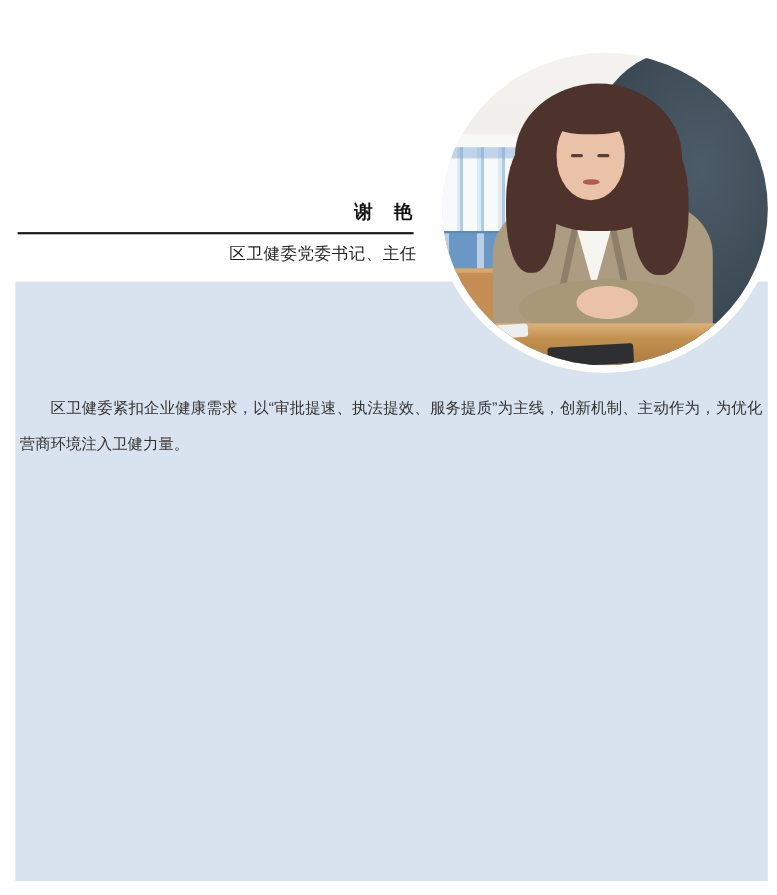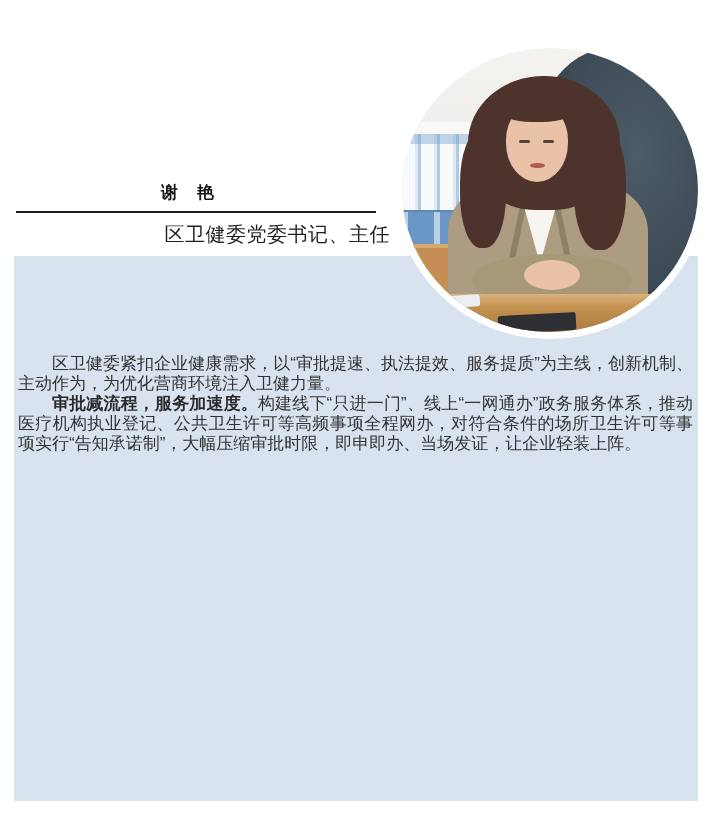--- a/index.html
+++ b/index.html
@@ -1,29 +1,29 @@
 <!DOCTYPE html>
 <html><head>
 <meta charset="utf-8">
 <style>
   html,body{margin:0;padding:0;background:#fff;}
   .page{position:relative;width:706px;height:814px;background:#ffffff;overflow:hidden;
         font-family:"Liberation Sans",sans-serif;}
 
   
-  .byline{position:absolute;left:0;top:181px;width:376px;text-align:center;
+  .byline{position:absolute;left:0;top:181px;width:376px;text-align:right;
           font-size:17px;font-weight:bold;color:#141414;letter-spacing:1px;}
   .rule{position:absolute;left:16px;top:211px;width:360px;height:2px;background:#1b1b1b;}
-  .role{position:absolute;left:12px;top:221px;width:378px;text-align:right;
-        font-size:20px;color:#1f1f1f;letter-spacing:0.5px;}
+  .role{position:absolute;left:1px;top:221px;width:378px;text-align:right;
+        font-size:15px;color:#1f1f1f;letter-spacing:0.5px;}
 
   
   .panel{position:absolute;left:14px;top:256px;width:684px;height:545px;background:#d9e2ef;}
   .article{position:absolute;left:4px;right:5px;top:98px;
-           font-size:17px;line-height:20px;color:#333333;text-align:justify;}
+           font-size:14px;line-height:33px;color:#333333;text-align:justify;}
   .article p{margin:0;text-indent:2em;}
   .article strong{font-weight:bold;color:#2b2b2b;}
 
   
   .photo-ring{position:absolute;left:395px;top:41px;width:310px;height:298px;
               background:#ffffff;border-radius:50%;}
   .photo{position:absolute;left:402px;top:48px;width:296px;height:284px;border-radius:50%;
          overflow:hidden;background:linear-gradient(180deg,#f4f3f0 0%,#eceae6 55%,#e3e1dd 100%);}
   .photo *{position:absolute;}
   .ph-ledge{left:0;top:74px;width:86px;height:12px;background:#f8f8f6;
@@ -70,21 +70,20 @@
 
 <div class="page">
 
   <div class="byline">谢　艳</div>
   <div class="rule"></div>
   <div class="role">区卫健委党委书记、主任</div>
 
   <div class="panel">
     <div class="article">
       <p><strong></strong><span>区卫健委紧扣企业健康需求，以“审批提速、执法提效、服务提质”为主线，创新机制、主动作为，为优化营商环境注入卫健力量。</span></p>
-      <p><strong>审批减流程，服务加速度。</strong><span>构建线下“只进一门”、线上“一网通办”政务服务体系，推动医疗机构执业登记、公共卫生许可等高频事项全程网办，对符合条件的场所卫生许可等事项实行“告知承诺制”，大幅压缩审批时限，即申即办、当场发证，让企业轻装上阵。</span></p>
     </div>
   </div>
 
   <div class="photo-ring"></div>
   <div class="photo">
     <div class="ph-ledge"></div>
     <div class="ph-folders"></div>
     <div class="ph-folders-top"></div>
     <div class="ph-crates"></div>
     <div class="ph-desk-left"></div>

